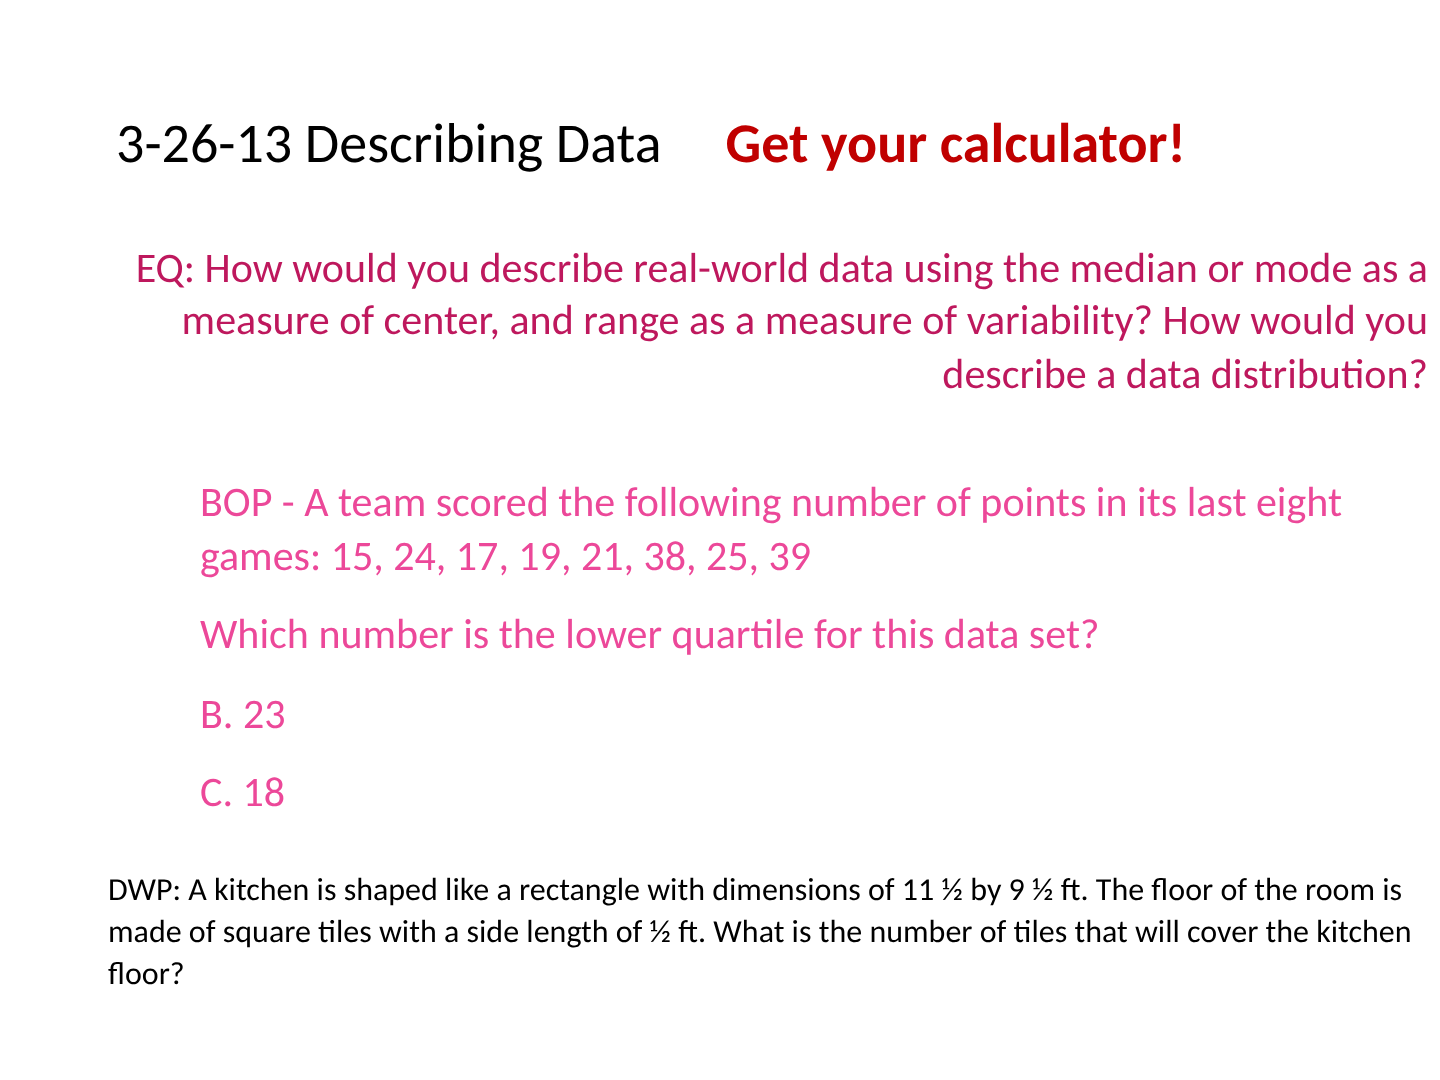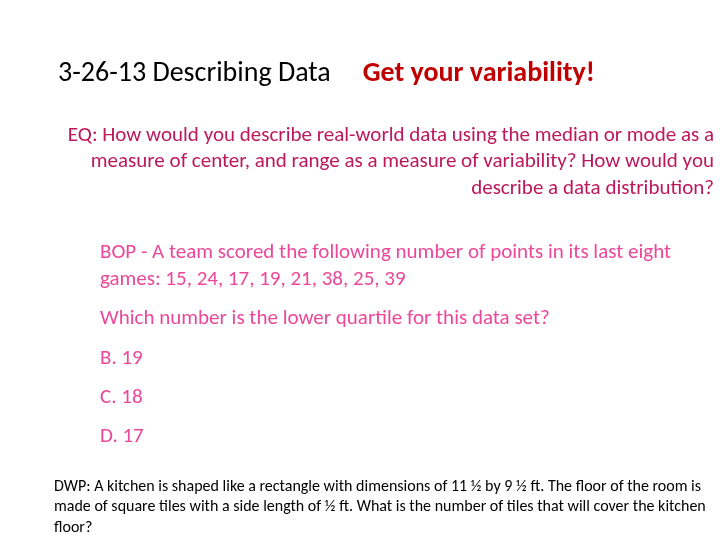--- a/index.html
+++ b/index.html
@@ -53,26 +53,25 @@
       color: #000;
       padding: 14px 18px 0 18px;
       line-height: 1.3;
     }
   </style>
 </head>
 <body>
 
 <div class="title-row">
   <div class="title-left">3-26-13 Describing Data</div>
-  <div class="title-right">Get your variability!</div>
+  <div class="title-right">Get your calculator!</div>
 </div>
 
 <div class="eq-block">EQ:  How would you describe real-world data using the median or mode as a measure of center, and range as a measure of variability?  How would you describe a data distribution?</div>
 
 <div class="bop-block">
   <div>BOP   - A team scored the following number of points in its last eight games:  15, 24, 17, 19, 21, 38, 25, 39</div>
   <div>Which number is the lower quartile for this data set?</div>
-  <span class="bop-option">B. 19</span>
+  <span class="bop-option">B. 23</span>
   <span class="bop-option">C. 18</span>
-  <span class="bop-option">D. 17</span>
 </div>
 
 <div class="dwp-block">DWP:  A kitchen is shaped like a rectangle with dimensions of  11 ½  by 9 ½  ft. The floor of the room is made of square tiles with a side length of ½ ft.  What is the number of tiles that will cover the kitchen floor?</div>
 
 </body></html>

